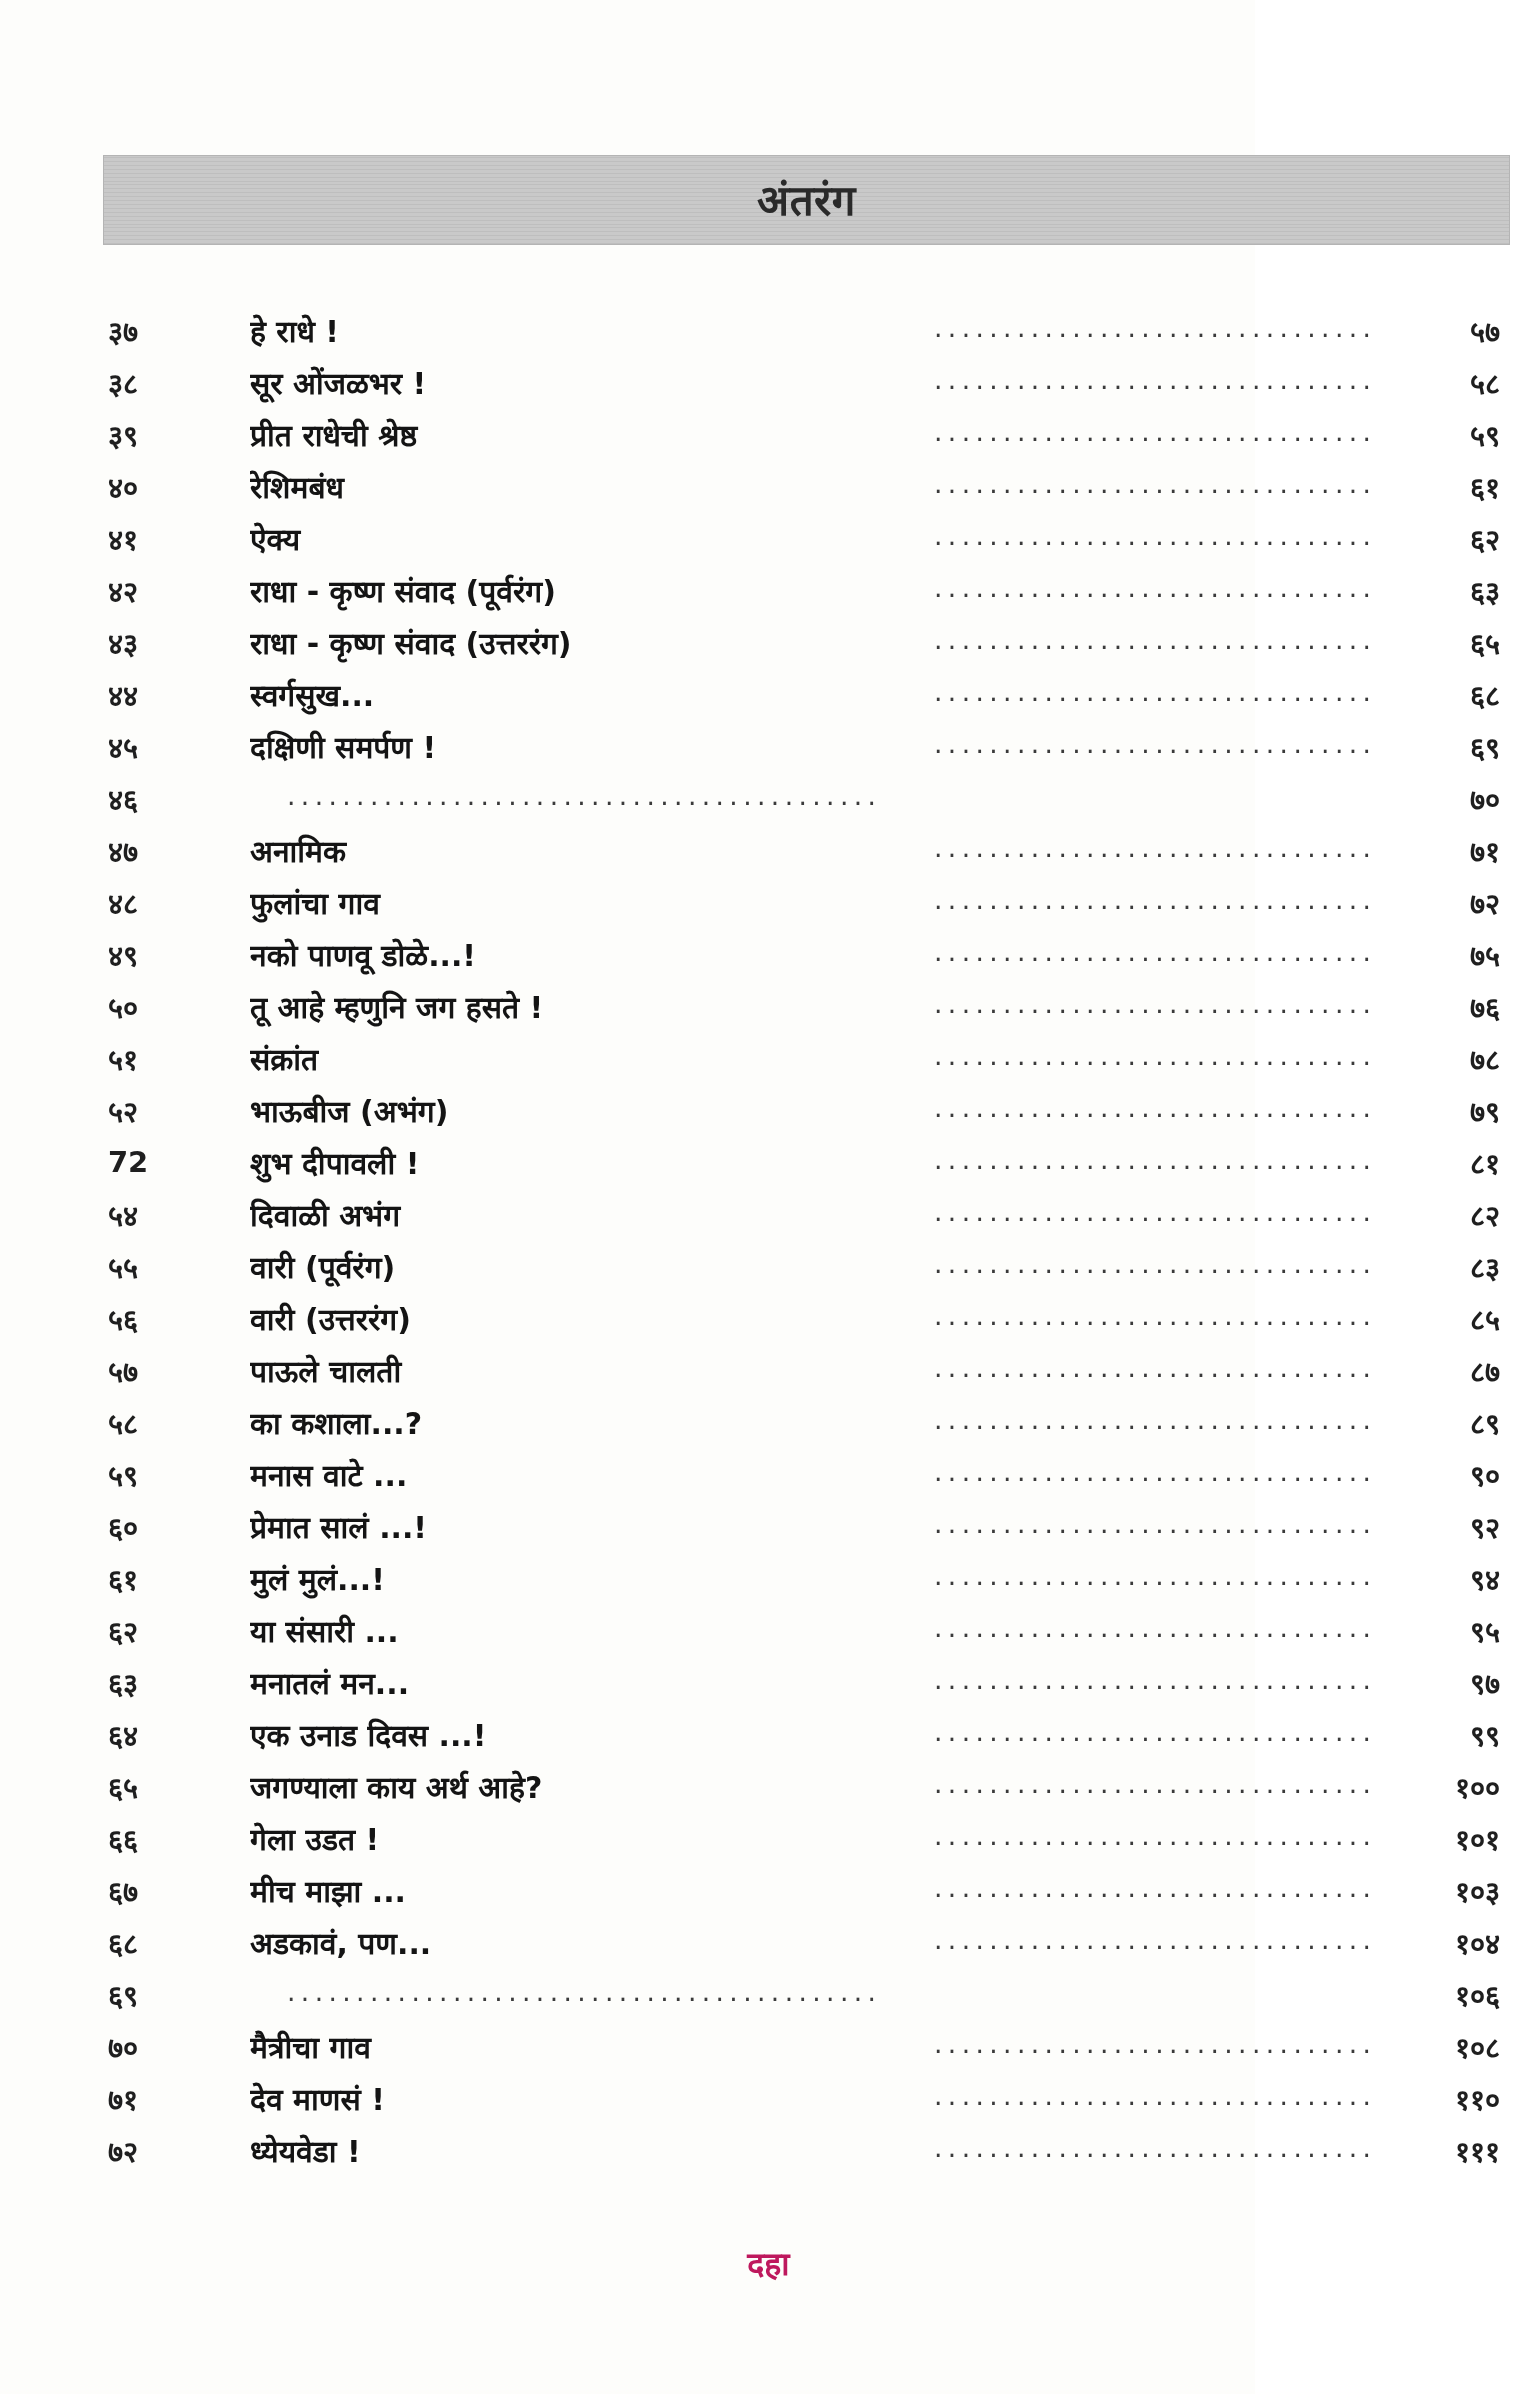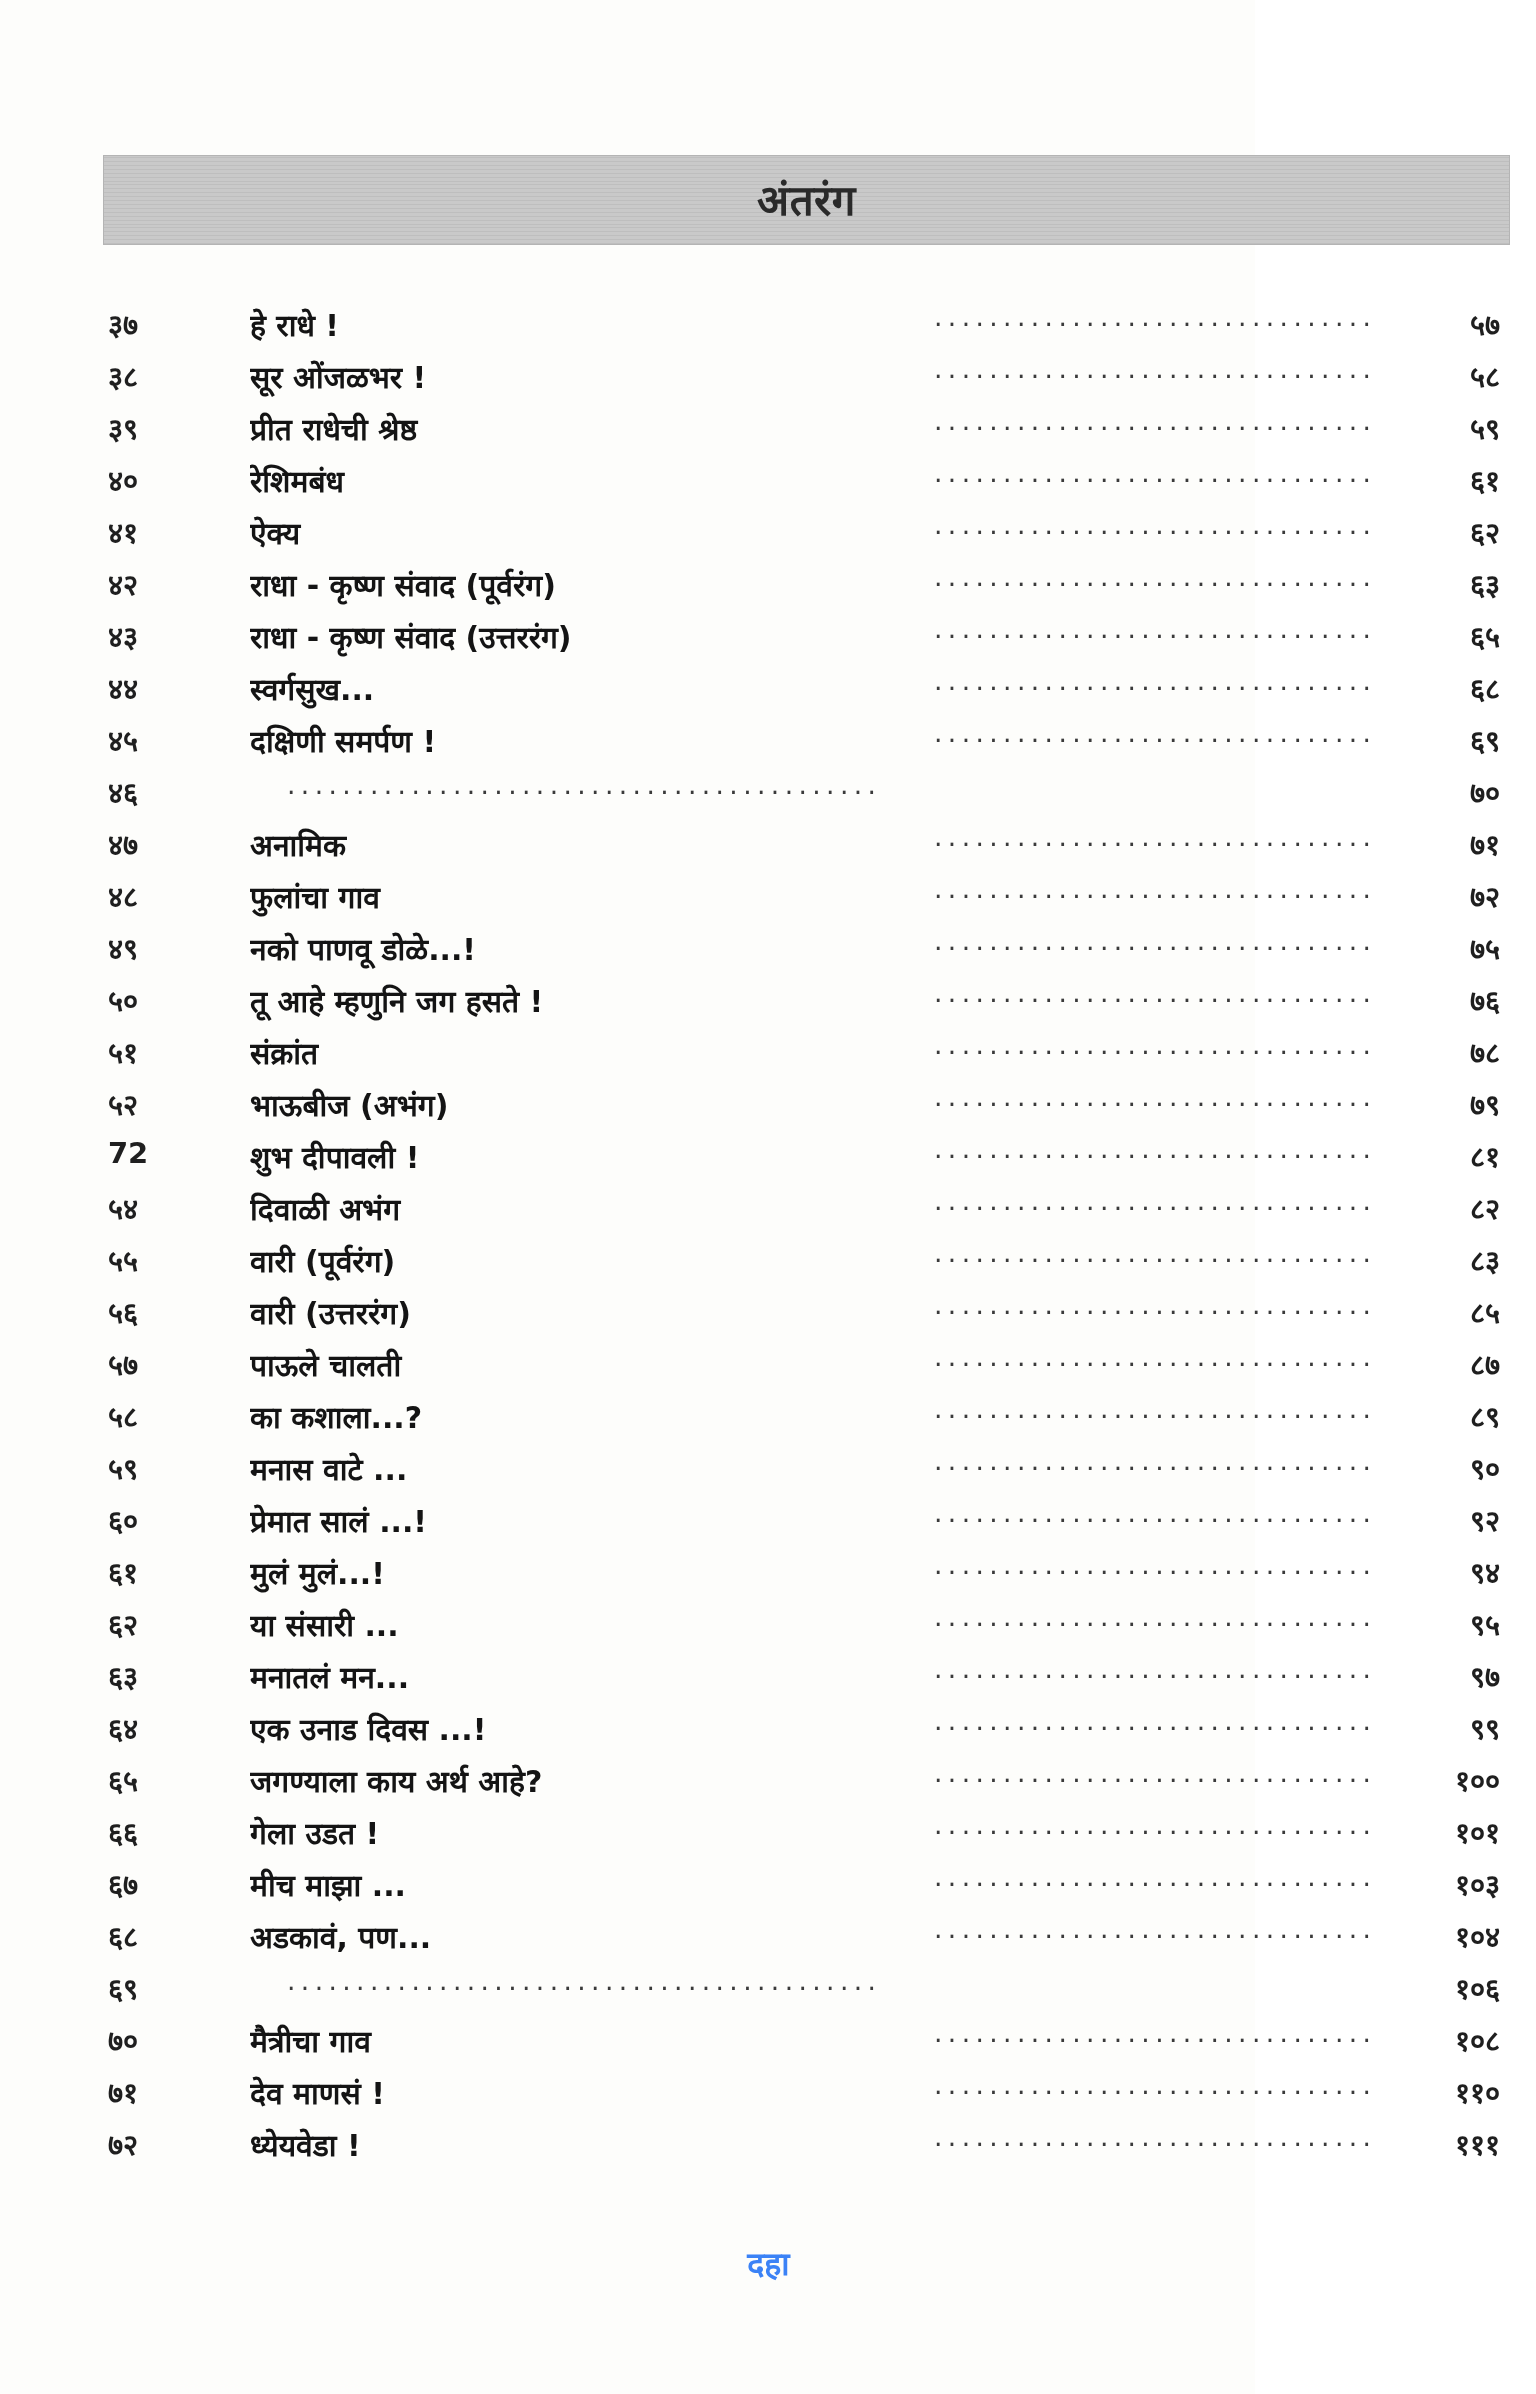--- a/index.html
+++ b/index.html
@@ -54,21 +54,21 @@
   }
   
   .toc {
     position: absolute;
     left: 103px;
     top: 304px;
     width: 1407px;
   }
   .toc-row {
     display: flex;
-    align-items: flex-start;
+    align-items: center;
     height: 52px;
   }
   .col-num {
     width: 147px;
     flex: 0 0 147px;
     font-size: 29px;
     font-weight: 600;
     color: #1f1f1f;
     padding-left: 4.9px;
     box-sizing: border-box;
@@ -105,21 +105,21 @@
     box-sizing: border-box;
   }
   .footer {
     position: absolute;
     left: 0;
     top: 2241px;
     width: 1537px;
     text-align: center;
     font-size: 32px;
     font-weight: 700;
-    color: #3b82f6;
+    color: #be185d;
   }
 </style>
 </head>
 <body>
 
 <div class="page">
 
   <div class="header-band">
     <div class="header-title">अंतरंग</div>
   </div>

